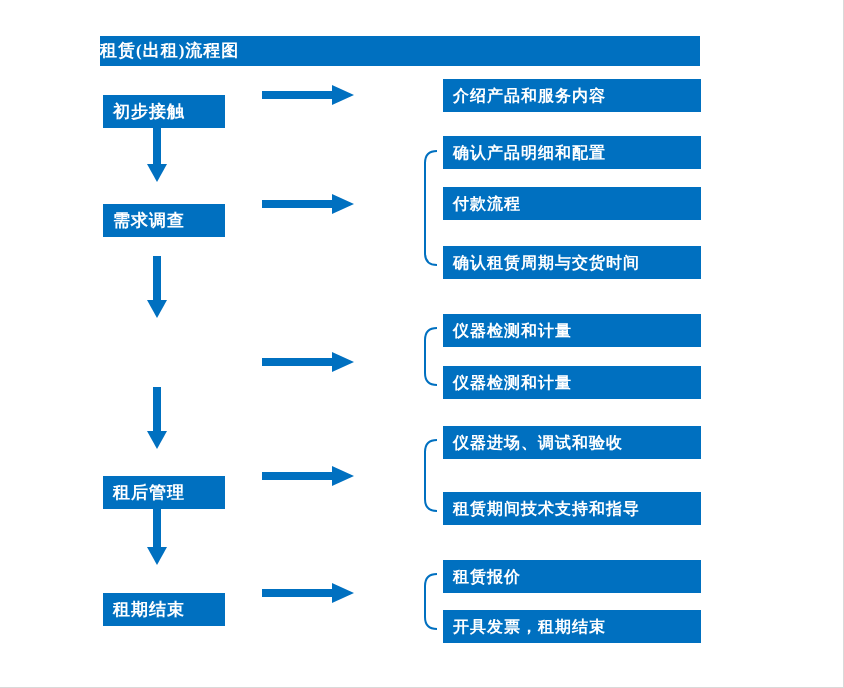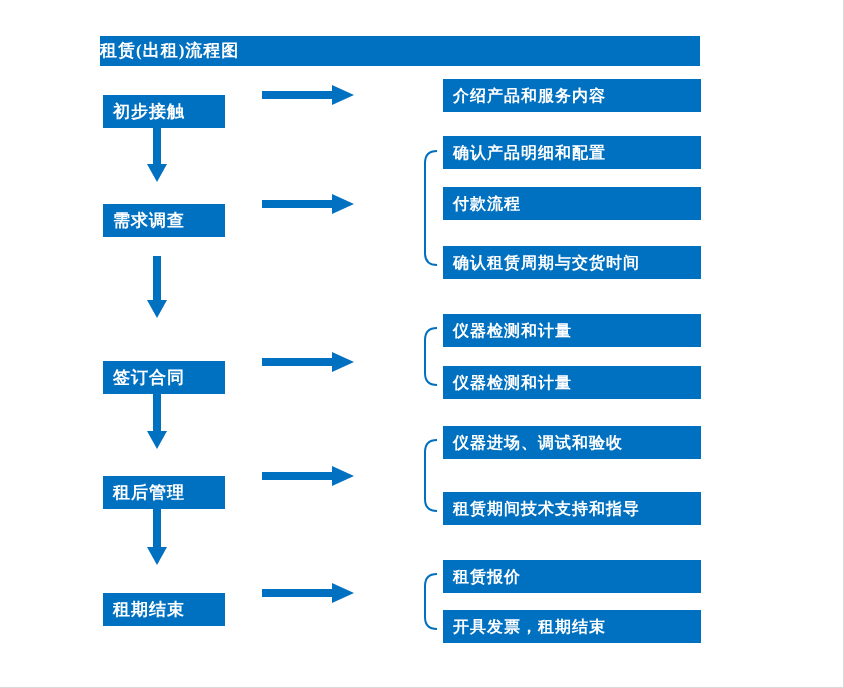--- a/index.html
+++ b/index.html
@@ -68,21 +68,20 @@
 </style>
 </head>
 <body>
 
 <div class="canvas">
 
   <div class="title-bar">租赁(出租)流程图</div>
 
   <div class="stage" style="top:79px">初步接触</div>
   <div class="stage" style="top:188px">需求调查</div>
-  <div class="stage" style="top:345px">签订合同</div>
   <div class="stage" style="top:460px">租后管理</div>
   <div class="stage" style="top:577px">租期结束</div>
 
   <svg class="varrow" style="top:120px" viewBox="0 0 20 62" aria-hidden="true">
     <rect class="arrow-fill" x="6" y="0" width="8" height="44"></rect>
     <polygon class="arrow-fill" points="0,44 20,44 10,62"></polygon>
   </svg>
   <svg class="varrow" style="top:256px" viewBox="0 0 20 62" aria-hidden="true">
     <rect class="arrow-fill" x="6" y="0" width="8" height="44"></rect>
     <polygon class="arrow-fill" points="0,44 20,44 10,62"></polygon>

